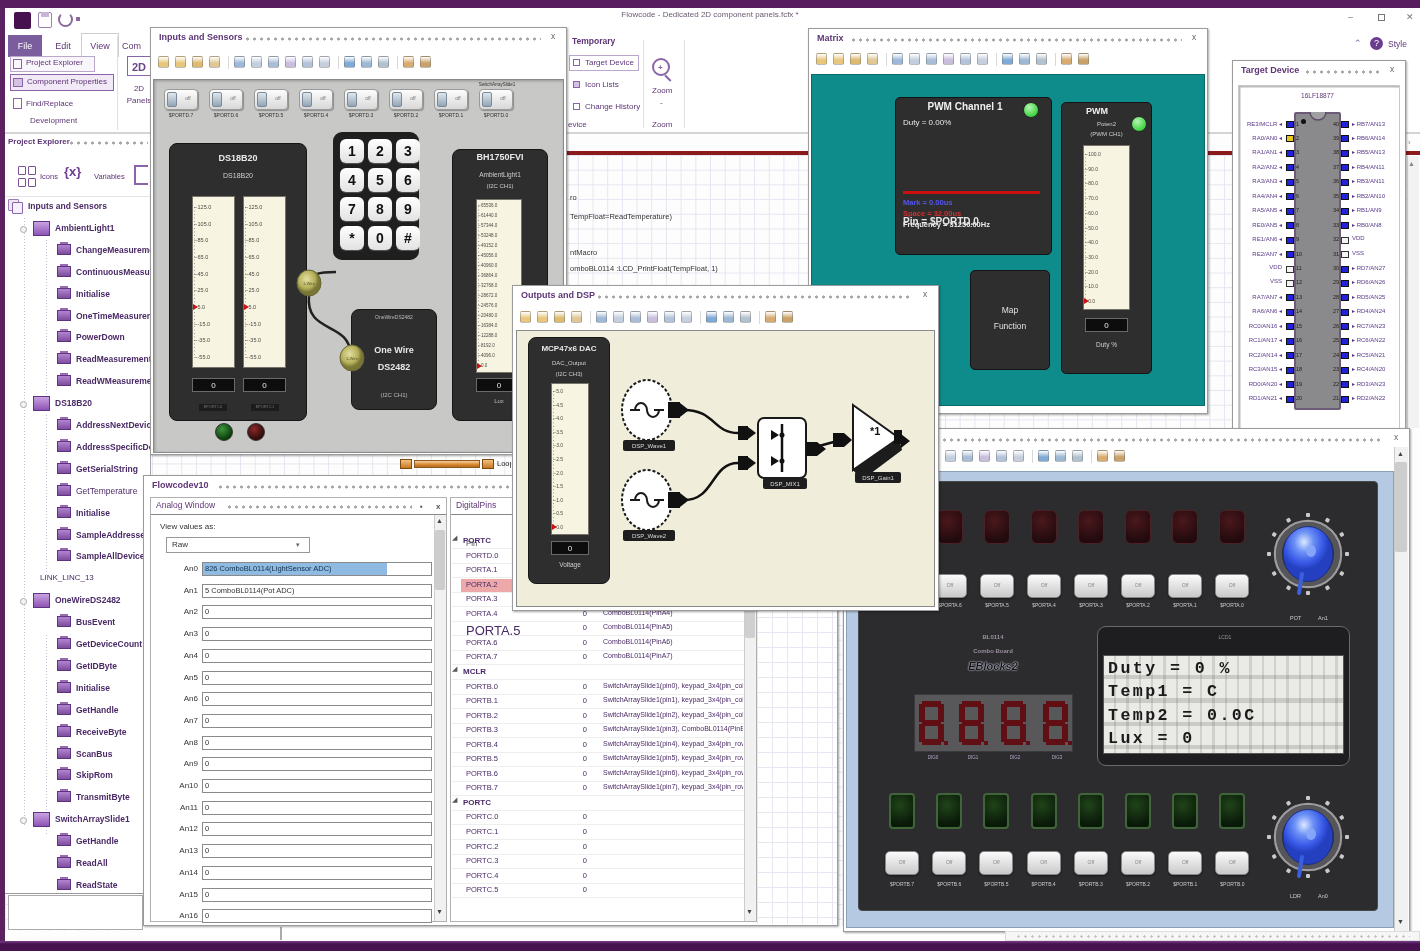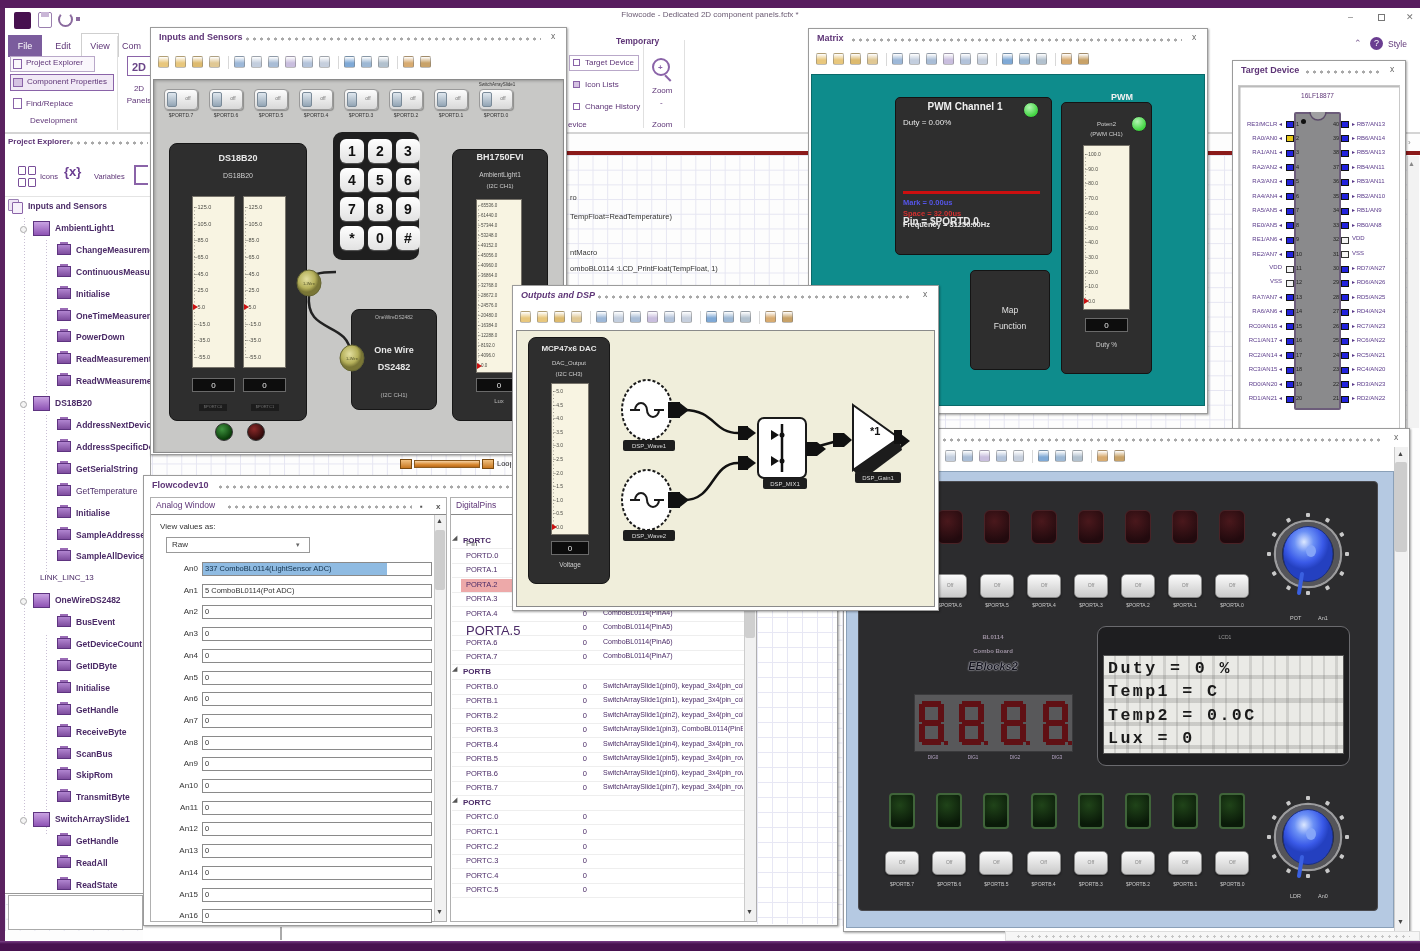--- a/index.html
+++ b/index.html
@@ -27,21 +27,21 @@
 <div style="position:absolute;left:10px;top:74px;width:104px;height:17px;border:1px solid #8a63a8;background:#f1e9f6;"></div>
 <div style="position:absolute;left:13px;top:78px;width:10px;height:9px;border:1.5px solid #8a63a8;background:#d5c2e2;"></div>
 <div style="position:absolute;left:27px;top:77px;width:90px;height:12px;color:#5e3577;font-size:8px;">Component Properties</div>
 <div style="position:absolute;left:13px;top:98px;width:9px;height:11px;border:1.5px solid #8a63a8;"></div>
 <div style="position:absolute;left:26px;top:99px;width:70px;height:12px;color:#5e3577;font-size:8px;">Find/Replace</div>
 <div style="position:absolute;left:30px;top:116px;width:80px;height:12px;color:#5e3577;font-size:8px;">Development</div>
 <div style="position:absolute;left:117px;top:36px;width:1px;height:94px;background:#e0e0e0;"></div>
 <div style="position:absolute;left:127px;top:56px;width:24px;height:20px;border:1.5px solid #8a63a8;color:#6a4588;font-weight:bold;font-size:11px;text-align:center;line-height:20px;">2D</div>
 <div style="position:absolute;left:124px;top:84px;width:30px;height:12px;color:#5e3577;font-size:8px;text-align:center;">2D</div>
 <div style="position:absolute;left:122px;top:96px;width:34px;height:12px;color:#5e3577;font-size:8px;text-align:center;">Panels</div>
-<div style="position:absolute;left:572px;top:36px;width:70px;height:12px;color:#5e3577;font-size:8.5px;font-weight:bold;margin-left:44px;">Temporary</div>
+<div style="position:absolute;left:572px;top:36px;width:70px;height:12px;color:#5e3577;font-size:8.5px;font-weight:bold;">Temporary</div>
 <div style="position:absolute;left:569px;top:55px;width:70px;height:16px;border:1px solid #b9a8c9;"></div>
 <div style="position:absolute;left:573px;top:59px;width:7px;height:7px;border:1px solid #8a63a8;"></div>
 <div style="position:absolute;left:585px;top:58px;width:60px;height:11px;color:#5e3577;font-size:8px;">Target Device</div>
 <div style="position:absolute;left:573px;top:81px;width:7px;height:7px;border:1px solid #8a63a8;background:#d5c2e2;"></div>
 <div style="position:absolute;left:585px;top:80px;width:60px;height:11px;color:#5e3577;font-size:8px;">Icon Lists</div>
 <div style="position:absolute;left:573px;top:103px;width:7px;height:7px;border:1px solid #8a63a8;"></div>
 <div style="position:absolute;left:585px;top:102px;width:66px;height:11px;color:#5e3577;font-size:8px;">Change History</div>
 <div style="position:absolute;left:568px;top:120px;width:40px;height:11px;color:#5e3577;font-size:8px;">evice</div>
 <div style="position:absolute;left:643px;top:40px;width:1px;height:88px;background:#e0e0e0;"></div>
 <div style="position:absolute;left:652px;top:58px;width:18px;height:18px;border:2px solid #8a63a8;border-radius:50%;"></div>
@@ -195,21 +195,21 @@
 <div style="position:absolute;left:420px;top:502px;width:8px;height:9px;color:#555;font-size:8px;font-weight:bold;z-index:12;">▪</div>
 <div style="position:absolute;left:436px;top:502px;width:8px;height:9px;color:#555;font-size:8px;font-weight:bold;z-index:12;">x</div>
 <div style="position:absolute;left:151px;top:514px;width:295px;height:407px;background:#fff;border-top:1px solid #888;z-index:12;"></div>
 <div style="position:absolute;left:160px;top:522px;width:80px;height:11px;color:#333;font-size:8px;z-index:13;">View values as:</div>
 <div style="position:absolute;left:166px;top:537px;width:144px;height:16px;background:#fff;border:1px solid #999;z-index:13;"></div>
 <div style="position:absolute;left:172px;top:540px;width:40px;height:11px;color:#333;font-size:8px;z-index:14;">Raw</div>
 <div style="position:absolute;left:296px;top:541px;width:8px;height:8px;color:#666;font-size:7px;z-index:14;">▾</div>
 <div style="position:absolute;left:170px;top:564.0px;width:28px;height:11px;color:#333;font-size:8px;text-align:right;z-index:13;">An0</div>
 <div style="position:absolute;left:202px;top:562.0px;width:230px;height:14px;background:#fff;border:1px solid #8a8a8a;z-index:13;"></div>
 <div style="position:absolute;left:203px;top:563.0px;width:184px;height:12px;background:#8fbbe2;z-index:13;"></div>
-<div style="position:absolute;left:205px;top:564.0px;width:225px;height:11px;color:#12304a;font-size:7.5px;white-space:nowrap;z-index:14;">337 ComboBL0114(LightSensor ADC)</div>
+<div style="position:absolute;left:205px;top:564.0px;width:225px;height:11px;color:#12304a;font-size:7.5px;white-space:nowrap;z-index:14;">826 ComboBL0114(LightSensor ADC)</div>
 <div style="position:absolute;left:170px;top:585.7px;width:28px;height:11px;color:#333;font-size:8px;text-align:right;z-index:13;">An1</div>
 <div style="position:absolute;left:202px;top:583.7px;width:230px;height:14px;background:#fff;border:1px solid #8a8a8a;z-index:13;"></div>
 <div style="position:absolute;left:205px;top:585.7px;width:225px;height:11px;color:#333;font-size:7.5px;white-space:nowrap;z-index:14;">5 ComboBL0114(Pot ADC)</div>
 <div style="position:absolute;left:170px;top:607.4px;width:28px;height:11px;color:#333;font-size:8px;text-align:right;z-index:13;">An2</div>
 <div style="position:absolute;left:202px;top:605.4px;width:230px;height:14px;background:#fff;border:1px solid #8a8a8a;z-index:13;"></div>
 <div style="position:absolute;left:205px;top:607.4px;width:20px;height:11px;color:#333;font-size:7.5px;z-index:14;">0</div>
 <div style="position:absolute;left:170px;top:629.1px;width:28px;height:11px;color:#333;font-size:8px;text-align:right;z-index:13;">An3</div>
 <div style="position:absolute;left:202px;top:627.1px;width:230px;height:14px;background:#fff;border:1px solid #8a8a8a;z-index:13;"></div>
 <div style="position:absolute;left:205px;top:629.1px;width:20px;height:11px;color:#333;font-size:7.5px;z-index:14;">0</div>
 <div style="position:absolute;left:170px;top:650.8px;width:28px;height:11px;color:#333;font-size:8px;text-align:right;z-index:13;">An4</div>
@@ -282,21 +282,21 @@
 <div style="position:absolute;left:452px;top:635.3px;width:292px;height:1px;background:#eee;z-index:12;"></div>
 <div style="position:absolute;left:466px;top:637.85px;width:55px;height:11px;color:#4a2a66;font-size:7.5px;z-index:14;">PORTA.6</div>
 <div style="position:absolute;left:575px;top:637.85px;width:12px;height:11px;color:#4a2a66;font-size:7.5px;text-align:right;z-index:13;">0</div>
 <div style="position:absolute;left:603px;top:637.85px;width:140px;height:11px;color:#4a2a66;font-size:7px;white-space:nowrap;overflow:hidden;z-index:13;">ComboBL0114(PinA6)</div>
 <div style="position:absolute;left:452px;top:649.85px;width:292px;height:1px;background:#eee;z-index:12;"></div>
 <div style="position:absolute;left:466px;top:652.4px;width:55px;height:11px;color:#4a2a66;font-size:7.5px;z-index:14;">PORTA.7</div>
 <div style="position:absolute;left:575px;top:652.4px;width:12px;height:11px;color:#4a2a66;font-size:7.5px;text-align:right;z-index:13;">0</div>
 <div style="position:absolute;left:603px;top:652.4px;width:140px;height:11px;color:#4a2a66;font-size:7px;white-space:nowrap;overflow:hidden;z-index:13;">ComboBL0114(PinA7)</div>
 <div style="position:absolute;left:452px;top:664.4px;width:292px;height:1px;background:#eee;z-index:12;"></div>
 <div style="position:absolute;left:452px;top:664.95px;width:10px;height:10px;color:#555;font-size:7px;z-index:13;">◢</div>
-<div style="position:absolute;left:463px;top:666.95px;width:60px;height:11px;color:#4a2a66;font-size:8px;font-weight:bold;z-index:13;">PORTB</div>
+<div style="position:absolute;left:463px;top:666.95px;width:60px;height:11px;color:#4a2a66;font-size:8px;font-weight:bold;z-index:13;">MCLR</div>
 <div style="position:absolute;left:452px;top:678.95px;width:292px;height:1px;background:#eee;z-index:12;"></div>
 <div style="position:absolute;left:466px;top:681.5px;width:55px;height:11px;color:#4a2a66;font-size:7.5px;z-index:14;">PORTB.0</div>
 <div style="position:absolute;left:575px;top:681.5px;width:12px;height:11px;color:#4a2a66;font-size:7.5px;text-align:right;z-index:13;">0</div>
 <div style="position:absolute;left:603px;top:681.5px;width:140px;height:11px;color:#4a2a66;font-size:7px;white-space:nowrap;overflow:hidden;z-index:13;">SwitchArraySlide1(pin0), keypad_3x4(pin_col1...</div>
 <div style="position:absolute;left:452px;top:693.5px;width:292px;height:1px;background:#eee;z-index:12;"></div>
 <div style="position:absolute;left:466px;top:696.05px;width:55px;height:11px;color:#4a2a66;font-size:7.5px;z-index:14;">PORTB.1</div>
 <div style="position:absolute;left:575px;top:696.05px;width:12px;height:11px;color:#4a2a66;font-size:7.5px;text-align:right;z-index:13;">0</div>
 <div style="position:absolute;left:603px;top:696.05px;width:140px;height:11px;color:#4a2a66;font-size:7px;white-space:nowrap;overflow:hidden;z-index:13;">SwitchArraySlide1(pin1), keypad_3x4(pin_col2)...</div>
 <div style="position:absolute;left:452px;top:708.05px;width:292px;height:1px;background:#eee;z-index:12;"></div>
 <div style="position:absolute;left:466px;top:710.6px;width:55px;height:11px;color:#4a2a66;font-size:7.5px;z-index:14;">PORTB.2</div>
@@ -535,21 +535,21 @@
 <div style="position:absolute;left:895px;top:97px;width:157px;height:158px;background:#2e2e2e;border-radius:5px;border:1px solid #141414;z-index:22;"></div>
 <div style="position:absolute;left:895px;top:101px;width:140px;height:13px;color:#f0f0f0;font-size:10px;font-weight:bold;text-align:center;z-index:23;">PWM Channel 1</div>
 <div style="position:absolute;left:1023px;top:102px;width:16px;height:16px;border-radius:50%;background:radial-gradient(circle at 38% 32%,#b2f5b2,#3fd43f 70%);border:1.5px solid #2a2a2a;z-index:23;"></div>
 <div style="position:absolute;left:903px;top:118px;width:100px;height:11px;color:#e8e8e8;font-size:8px;z-index:23;">Duty = 0.00%</div>
 <div style="position:absolute;left:903px;top:191px;width:137px;height:2.5px;background:#cc0f0f;z-index:23;"></div>
 <div style="position:absolute;left:903px;top:198px;width:120px;height:10px;color:#5555e8;font-size:7.5px;font-weight:bold;z-index:23;">Mark = 0.00us</div>
 <div style="position:absolute;left:903px;top:209px;width:120px;height:10px;color:#d03030;font-size:7.5px;font-weight:bold;z-index:23;">Space = 32.00us</div>
 <div style="position:absolute;left:903px;top:220px;width:135px;height:10px;color:#e8e8e8;font-size:7.5px;font-weight:bold;z-index:23;">Frequency = 31250.00Hz</div>
 <div style="position:absolute;left:903px;top:216px;width:120px;height:10px;color:#e8e8e8;font-size:10px;font-weight:bold;z-index:23;">Pin = $PORTD.0</div>
 <div style="position:absolute;left:1061px;top:102px;width:91px;height:272px;background:#2e2e2e;border-radius:5px;border:1px solid #141414;z-index:22;"></div>
-<div style="position:absolute;left:1061px;top:92px;width:72px;height:12px;color:#f0f0f0;font-size:9px;font-weight:bold;text-align:right;z-index:23;">PWM</div>
+<div style="position:absolute;left:1061px;top:106px;width:72px;height:12px;color:#f0f0f0;font-size:9px;font-weight:bold;text-align:center;z-index:23;">PWM</div>
 <div style="position:absolute;left:1061px;top:121px;width:91px;height:9px;color:#cfcfcf;font-size:6px;text-align:center;z-index:23;">Poten2</div>
 <div style="position:absolute;left:1061px;top:131px;width:91px;height:9px;color:#cfcfcf;font-size:6px;text-align:center;z-index:23;">(PWM CH1)</div>
 <div style="position:absolute;left:1131px;top:116px;width:16px;height:16px;border-radius:50%;background:radial-gradient(circle at 38% 32%,#b2f5b2,#3fd43f 70%);border:1.5px solid #2a2a2a;z-index:23;"></div>
 <div style="position:absolute;left:1083px;top:145px;width:47px;height:165px;background:#f8f4e2;border:1px solid #77736a;z-index:23;"></div>
 <div style="position:absolute;left:1085px;top:154px;width:1px;height:147.0px;background-image:linear-gradient(#9a958a 1px,transparent 1px);background-size:1px 3.5px;z-index:24;"></div>
 <div style="position:absolute;left:1085px;top:151.0px;width:43px;height:7px;color:#4a4a44;font-size:5px;z-index:24;white-space:nowrap;overflow:hidden;">– 100.0</div>
 <div style="position:absolute;left:1085px;top:165.7px;width:43px;height:7px;color:#4a4a44;font-size:5px;z-index:24;white-space:nowrap;overflow:hidden;">– 90.0</div>
 <div style="position:absolute;left:1085px;top:180.4px;width:43px;height:7px;color:#4a4a44;font-size:5px;z-index:24;white-space:nowrap;overflow:hidden;">– 80.0</div>
 <div style="position:absolute;left:1085px;top:195.1px;width:43px;height:7px;color:#4a4a44;font-size:5px;z-index:24;white-space:nowrap;overflow:hidden;">– 70.0</div>
 <div style="position:absolute;left:1085px;top:209.8px;width:43px;height:7px;color:#4a4a44;font-size:5px;z-index:24;white-space:nowrap;overflow:hidden;">– 60.0</div>
@@ -895,21 +895,21 @@
 <ellipse cx="47" cy="41" rx="5" ry="6" fill="#8aa8f8" opacity="0.9"></ellipse>
 <path d="M38,64 L35,83" stroke="#3a60e0" stroke-width="4" stroke-linecap="round"></path>
 </svg>
 <div style="position:absolute;left:1290px;top:893px;width:18px;height:8px;color:#ccc;font-size:5.5px;z-index:33;">LDR</div>
 <div style="position:absolute;left:1318px;top:893px;width:18px;height:8px;color:#ccc;font-size:5.5px;z-index:33;">An0</div>
 <div style="position:absolute;left:1394px;top:447px;width:14px;height:485px;background:#f1f1f1;border-left:1px solid #ccc;z-index:31;"></div>
 <div style="position:absolute;left:1397px;top:450px;width:8px;height:8px;color:#444;font-size:7px;z-index:32;">▲</div>
 <div style="position:absolute;left:1397px;top:918px;width:8px;height:8px;color:#444;font-size:7px;z-index:32;">▼</div>
 <div style="position:absolute;left:1395px;top:462px;width:12px;height:90px;background:#cdcdcd;border-radius:2px;z-index:32;"></div>
 <div style="position:absolute;left:512px;top:285px;width:427px;height:326px;background:#fff;border:1px solid #9b9b9b;box-shadow:1px 1px 2px rgba(0,0,0,.35);z-index:40;"></div>
-<div style="position:absolute;left:521px;top:290px;width:72px;height:14px;color:#5e3577;font-size:9px;font-weight:bold;z-index:41;white-space:nowrap;font-style:italic;">Outputs and DSP</div>
+<div style="position:absolute;left:521px;top:290px;width:72px;height:14px;color:#5e3577;font-size:9px;font-weight:bold;z-index:41;white-space:nowrap;">Outputs and DSP</div>
 <div style="position:absolute;left:596px;top:294px;width:317px;height:6px;background-image:radial-gradient(circle,#a8a8a8 1.4px,transparent 1.7px);background-size:7px 6px;background-position:0 50%;z-index:41;"></div>
 <div style="position:absolute;left:923px;top:289px;width:12px;height:12px;color:#666;font-size:8.5px;z-index:41;">x</div>
 <div style="position:absolute;left:520px;top:311px;width:11px;height:12px;background:linear-gradient(rgba(255,255,255,.7),#e8c77d 60%);border-radius:2px;z-index:41;border:1px solid rgba(110,110,110,.45);"></div>
 <div style="position:absolute;left:537px;top:311px;width:11px;height:12px;background:linear-gradient(rgba(255,255,255,.7),#e8c77d 60%);border-radius:2px;z-index:41;border:1px solid rgba(110,110,110,.45);"></div>
 <div style="position:absolute;left:554px;top:311px;width:11px;height:12px;background:linear-gradient(rgba(255,255,255,.7),#ddba6e 60%);border-radius:2px;z-index:41;border:1px solid rgba(110,110,110,.45);"></div>
 <div style="position:absolute;left:571px;top:311px;width:11px;height:12px;background:linear-gradient(rgba(255,255,255,.7),#e0c894 60%);border-radius:2px;z-index:41;border:1px solid rgba(110,110,110,.45);"></div>
 <div style="position:absolute;left:590px;top:311px;width:1px;height:13px;background:#d8d8d8;z-index:41;"></div>
 <div style="position:absolute;left:596px;top:311px;width:11px;height:12px;background:linear-gradient(rgba(255,255,255,.7),#9db8d8 60%);border-radius:2px;z-index:41;border:1px solid rgba(110,110,110,.45);"></div>
 <div style="position:absolute;left:613px;top:311px;width:11px;height:12px;background:linear-gradient(rgba(255,255,255,.7),#c3cede 60%);border-radius:2px;z-index:41;border:1px solid rgba(110,110,110,.45);"></div>
 <div style="position:absolute;left:630px;top:311px;width:11px;height:12px;background:linear-gradient(rgba(255,255,255,.7),#a9bdd6 60%);border-radius:2px;z-index:41;border:1px solid rgba(110,110,110,.45);"></div>

